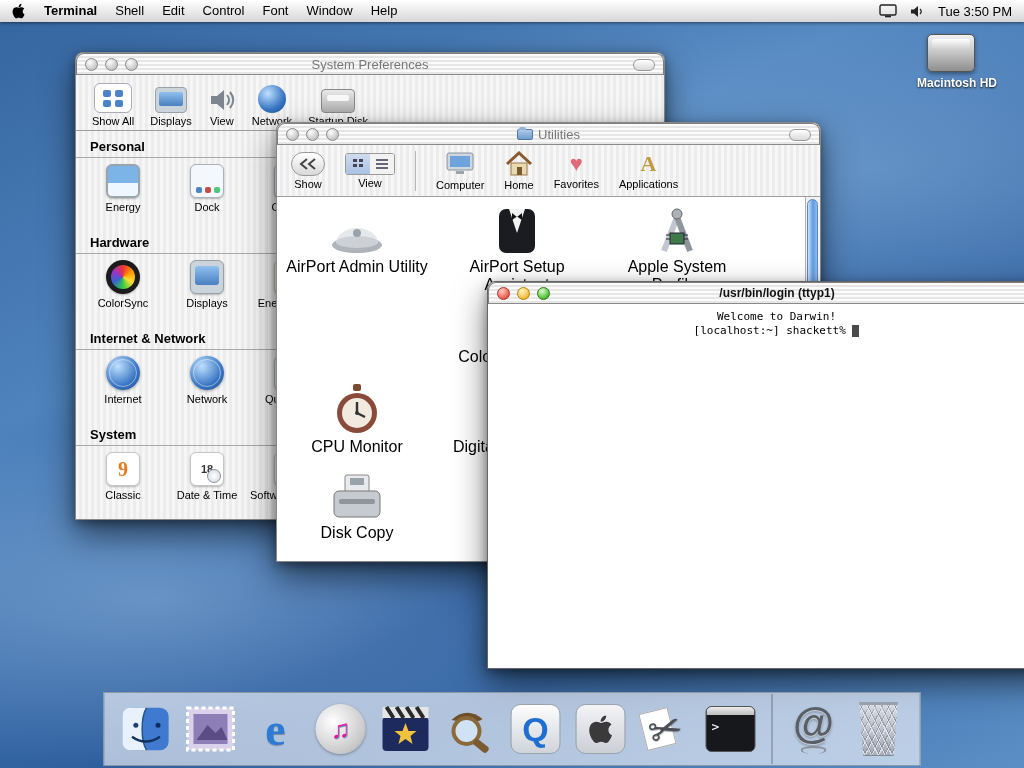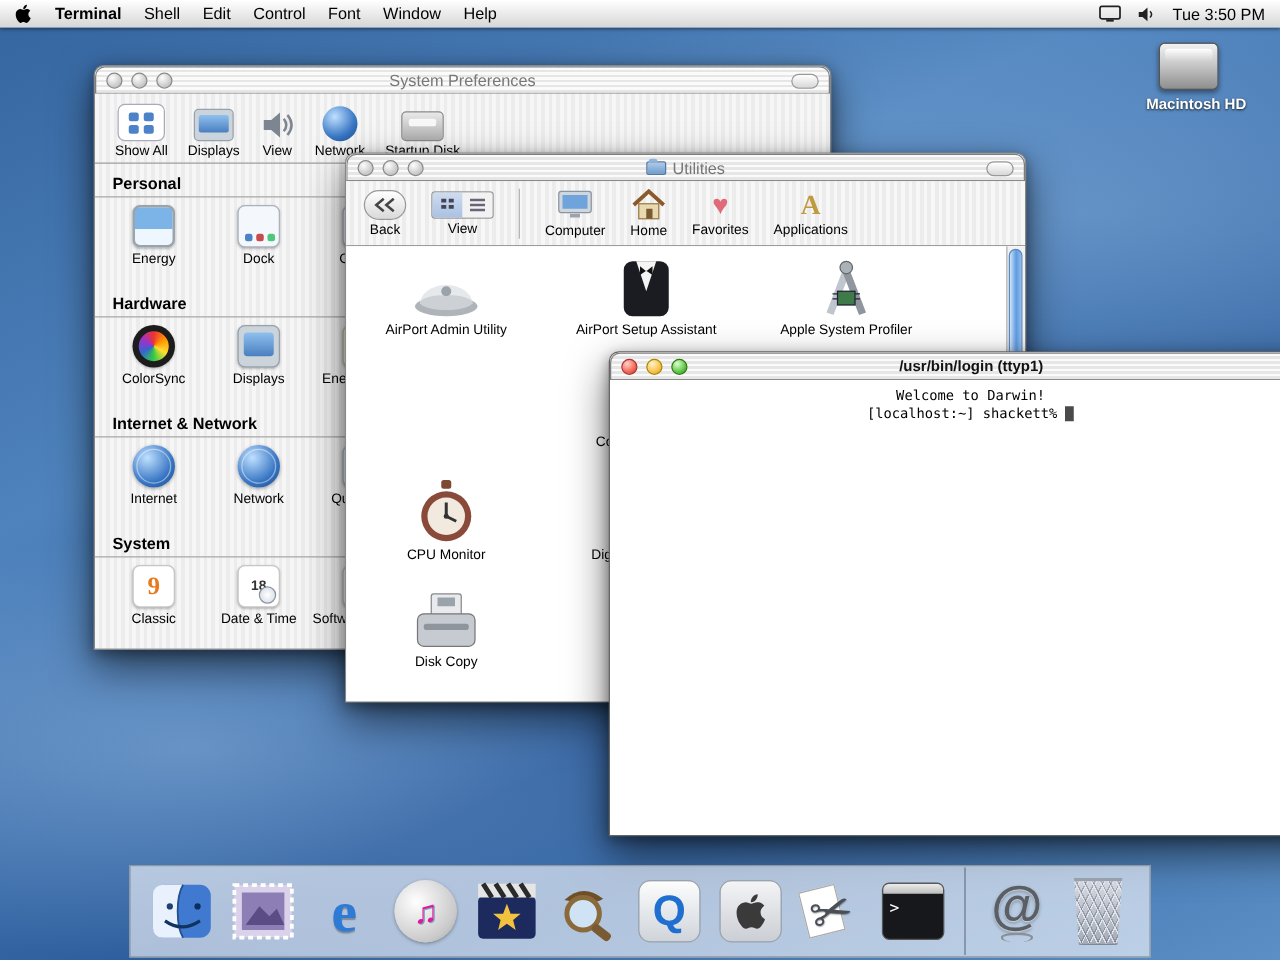--- a/index.html
+++ b/index.html
@@ -108,21 +108,21 @@
   .seg .grid-glyph::after{content:"";position:absolute;top:0;left:0;width:4px;height:3px;background:#445;
     box-shadow:6px 0 0 #445,0 5px 0 #445,6px 5px 0 #445;}
   .seg .list-glyph{width:12px;height:9px;position:relative;}
   .seg .list-glyph::after{content:"";position:absolute;top:0;left:0;width:12px;height:2px;background:#667;
     box-shadow:0 4px 0 #667,0 8px 0 #667;}
   .ut-divline{width:1px;height:40px;background:#b5b5b5;}
   .ut-content{position:relative;height:calc(100% - 74px);background:#fff;overflow:hidden;}
   .ut-scroll{position:absolute;top:0;right:0;width:15px;height:100%;border-left:1px solid #b0b0b0;background:#f2f2f2;}
   .ut-thumb{position:absolute;top:2px;left:1px;width:11px;height:96px;border-radius:6px;
     background:linear-gradient(90deg,#cfe4fa,#5f9ae0 55%,#8fbcf0);border:1px solid #5c88c0;}
-  .ut-item{position:absolute;width:150px;display:flex;flex-direction:column;align-items:center;gap:3px;font-size:11px;color:#000;text-align:center;}
+  .ut-item{position:absolute;width:150px;display:flex;flex-direction:column;align-items:center;gap:3px;font-size:16px;color:#000;text-align:center;}
   .ut-item .ic{height:52px;display:flex;align-items:flex-end;justify-content:center;}
   .ut-r1{top:6px;} .ut-r2{top:96px;} .ut-r3{top:186px;} .ut-r4{top:272px;}
   .ut-c1{left:5px;} .ut-c2{left:165px;} .ut-c3{left:325px;}
 
   
   .terminal{left:487px;top:281px;width:580px;height:388px;z-index:30;background:#fff;border:1px solid #666;border-radius:8px 8px 0 0;}
   .terminal .title{font-weight:bold;color:#111;font-size:12px;}
   .term-body{position:relative;height:calc(100% - 22px);background:#fff;
     font-family:"DejaVu Sans Mono",monospace;font-size:11px;color:#000;padding:6px 6px 4px 5px;text-align:center;}
   .tline{white-space:pre;line-height:14px;}
@@ -330,21 +330,21 @@
         </span>
       <span class="capsule"></span>
     </div>
     <div class="ut-toolbar">
       <div class="ut-tool">
         <span class="back-oval">
           <svg width="20" height="12" viewBox="0 0 20 12">
               <path d="M9 1 L3 6 L9 11 M17 1 L11 6 L17 11" stroke="#444" stroke-width="2" fill="none"></path>
             </svg>
         </span>
-        <span>Back</span>
+        <span>Show</span>
       </div>
       <div class="ut-tool">
         <span class="view-seg">
           <span class="seg sel">
               <span class="grid-glyph"></span>
             </span>
           <span class="seg">
               <span class="list-glyph"></span>
             </span>
         </span>

